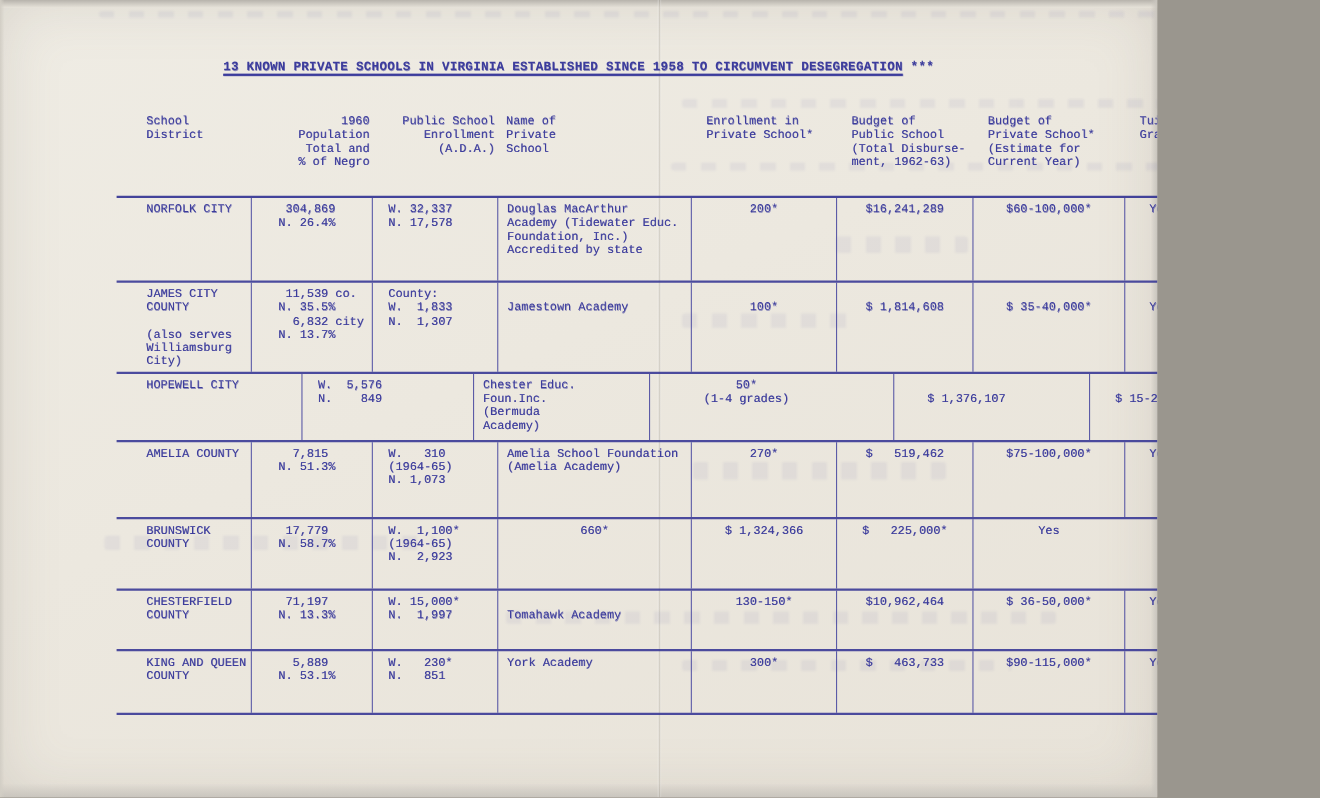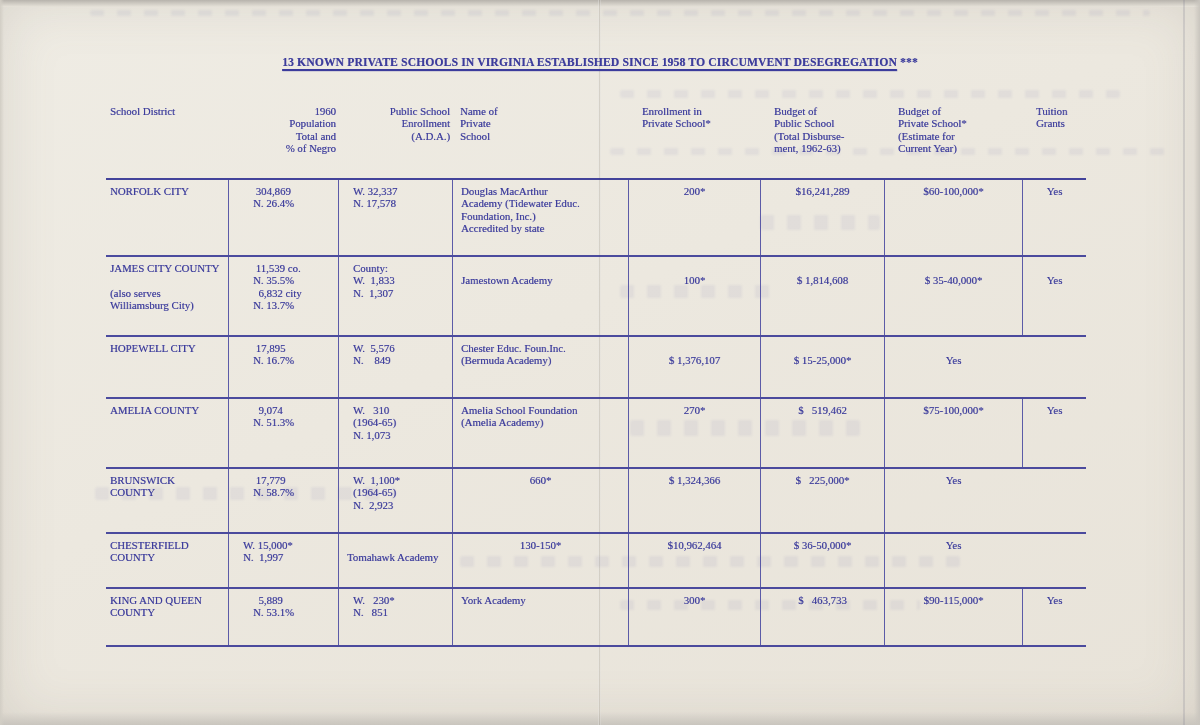--- a/index.html
+++ b/index.html
@@ -1,20 +1,20 @@
 <!DOCTYPE html>
 <html><head>
 <meta charset="utf-8">
 <style>
   html,body{margin:0;padding:0;background:#9a968e;}
   .paper{
-    position:relative;width:1200px;height:725px;overflow:hidden;
+    position:relative;width:1052px;height:725px;overflow:hidden;
     background:linear-gradient(155deg,#efece4 0%,#ece8df 45%,#e8e3d9 100%);
     box-shadow:inset 0 0 55px rgba(120,112,98,.18);
-    font-family:Liberation Serif, serif;
+    font-family:Liberation Mono, monospace;
     color:#3c3c9c;
     font-size:10.8px;line-height:12.3px;
     text-shadow:.4px .3px .45px rgba(60,60,156,.55);
   }
   
   .edge{position:absolute;pointer-events:none;}
   .edge.top{left:0;top:0;width:100%;height:7px;background:linear-gradient(#b7b3ac,#e7e3da);}
   .edge.bottom{left:0;bottom:0;width:100%;height:13px;background:linear-gradient(rgba(0,0,0,0),#c9c5be);}
   .edge.left{left:0;top:0;width:4px;height:100%;background:linear-gradient(90deg,#d2cec5,rgba(0,0,0,0));}
   .edge.right{right:0;top:0;width:6px;height:100%;background:linear-gradient(270deg,#c9c5be,rgba(0,0,0,0));}
@@ -26,26 +26,26 @@
     background:repeating-linear-gradient(90deg,rgba(98,98,162,.16) 0 14px,rgba(98,98,162,0) 14px 27px);}
   
   .doc-title{position:absolute;top:56px;left:0;width:100%;text-align:center;
     font-size:11.5px;font-weight:bold;letter-spacing:.2px;white-space:nowrap;}
   .doc-title .underl{text-decoration:underline;text-underline-offset:3px;text-decoration-thickness:1.5px;}
   
   .tbl{position:absolute;left:106px;top:100px;width:980px;}
   .thead,.row{display:grid;grid-template-columns:122px 110px 114px 176px 132px 124px 138px 64px;}
   .thead{height:78px;border-bottom:2.5px solid rgba(52,52,148,.92);}
   .row{border-bottom:2px solid rgba(52,52,148,.88);}
-  .r1{min-height:75px;}.r2{min-height:78px;}.r3{min-height:60px;}.r4{min-height:68px;}
+  .r1{min-height:75px;}.r2{min-height:78px;}.r3{min-height:60px;gap:46px;}.r4{min-height:68px;}
   .r5{min-height:63px;}.r6{min-height:53px;}.r7{min-height:56px;}
   .c{white-space:pre-wrap;padding:5px 2px 2px 8px;box-sizing:border-box;overflow:visible;}
   .row .c + .c{border-left:1.5px solid rgba(60,60,155,.82);}
   .thead .c{border:none;white-space:pre-wrap;}
-  .a1{padding-left:4px;}
+  .a1{padding-left:4px;margin-left:23px;}
   .a2{padding-left:24px;}
   .a3{padding-left:14px;}
   .a4{padding-left:8px;}
   .a5,.a6,.a7,.a8{text-align:center;padding-left:2px;}
   .thead .a5,.thead .a6,.thead .a7,.thead .a8{text-align:left;padding-left:14px;}
   .thead .a2,.thead .a3{padding-left:10px;text-align:right;}
 </style>
 </head>
 <body>
 
@@ -133,37 +133,37 @@
       <div class="c a6">
 $ 1,814,608</div>
       <div class="c a7">
 $ 35-40,000*</div>
       <div class="c a8">
 Yes</div>
     </div>
 
     <div class="row r3">
       <div class="c a1">HOPEWELL CITY</div>
-      <div class="c a2"> 17,895
-N. 16.7%</div>
       <div class="c a3">W.  5,576
 N.    849</div>
       <div class="c a4">Chester Educ. Foun.Inc.
 (Bermuda Academy)</div>
+      <div class="c a5">50*
+(1-4 grades)</div>
       <div class="c a6">
 $ 1,376,107</div>
       <div class="c a7">
 $ 15-25,000*</div>
       <div class="c a8">
 Yes</div>
     </div>
 
     <div class="row r4">
       <div class="c a1">AMELIA COUNTY</div>
-      <div class="c a2">  9,074
+      <div class="c a2">  7,815
 N. 51.3%</div>
       <div class="c a3">W.   310
 (1964-65)
 N. 1,073</div>
       <div class="c a4">Amelia School Foundation
 (Amelia Academy)</div>
       <div class="c a5">270*</div>
       <div class="c a6">$   519,462</div>
       <div class="c a7">$75-100,000*</div>
       <div class="c a8">Yes</div>
@@ -179,20 +179,22 @@
 N.  2,923</div>
       <div class="c a5">660*</div>
       <div class="c a6">$ 1,324,366</div>
       <div class="c a7">$   225,000*</div>
       <div class="c a8">Yes</div>
     </div>
 
     <div class="row r6">
       <div class="c a1">CHESTERFIELD
 COUNTY</div>
+      <div class="c a2"> 71,197
+N. 13.3%</div>
       <div class="c a3">W. 15,000*
 N.  1,997</div>
       <div class="c a4">
 Tomahawk Academy</div>
       <div class="c a5">130-150*</div>
       <div class="c a6">$10,962,464</div>
       <div class="c a7">$ 36-50,000*</div>
       <div class="c a8">Yes</div>
     </div>
 

